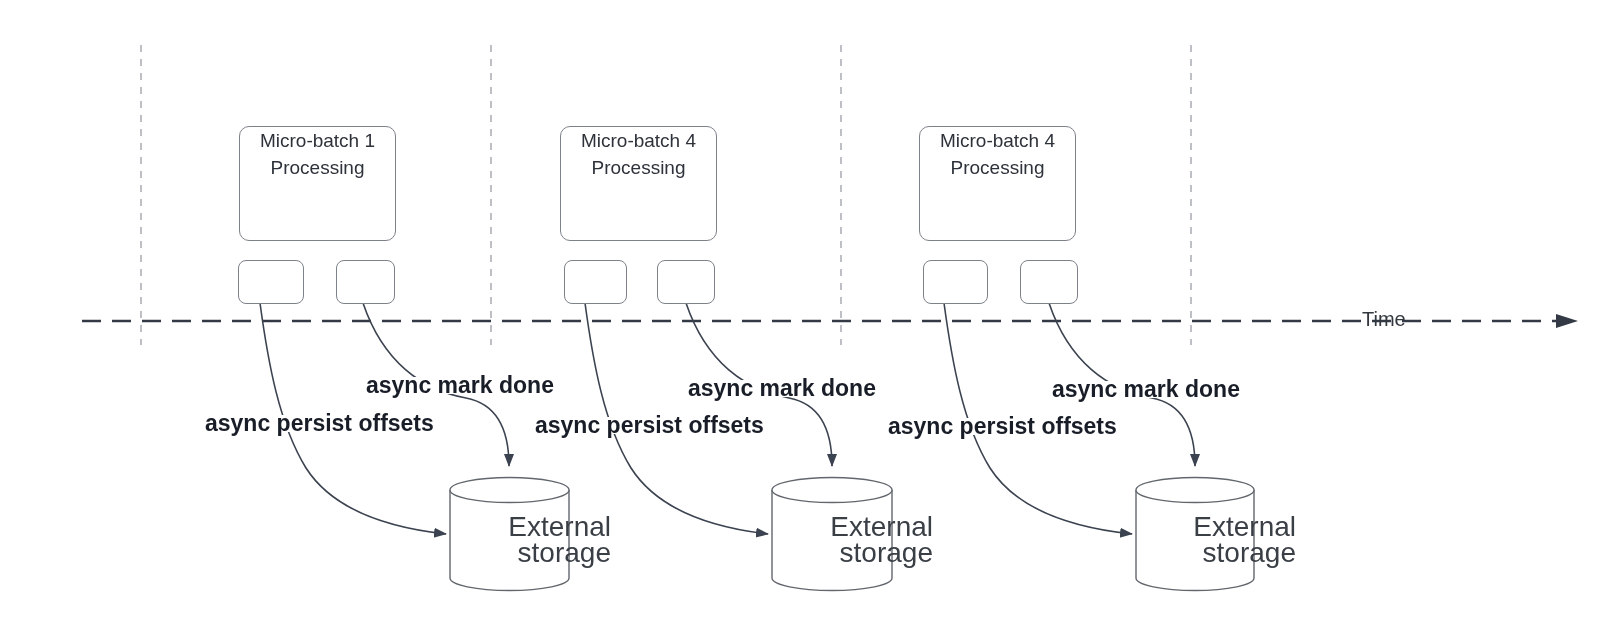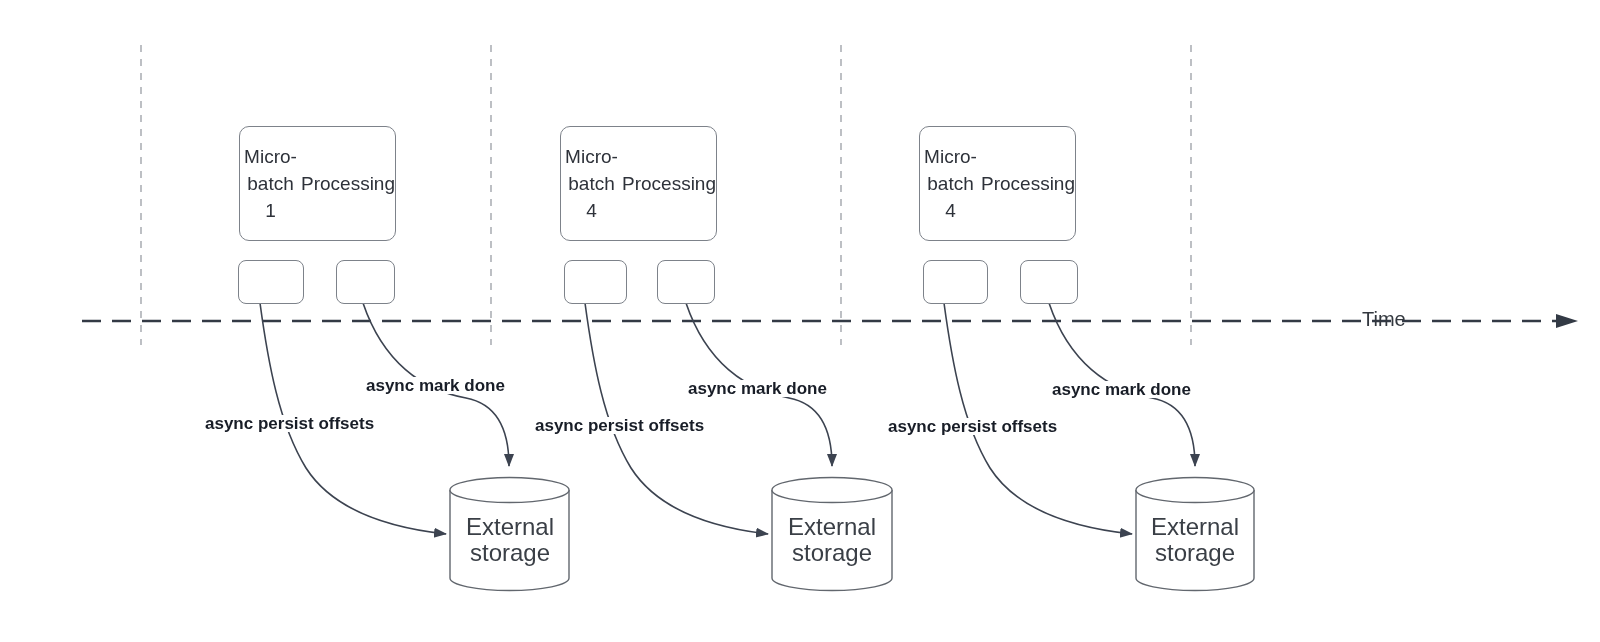--- a/index.html
+++ b/index.html
@@ -23,48 +23,49 @@
   }
   .canvas { position: absolute; inset: 0; width: 1600px; height: 642px; }
   svg.artwork { position: absolute; left: 0; top: 0; }
 
   .batch-box {
     position: absolute;
     width: 157px; height: 115px; top: 126px;
     border: 1.4px solid var(--border);
     border-radius: 10px;
     background: #fff;
-    display: flex; flex-direction: row;
-    align-items: center; justify-content: space-between;
+    display: flex; flex-direction: column;
+    align-items: center; justify-content: flex-start;
     font-size: 19px; line-height: 27px;
     color: var(--text);
     text-align: center;
   }
   .mini-box {
     position: absolute;
     top: 260px; height: 44px;
     border: 1.4px solid var(--border);
     border-radius: 8px;
     background: #fff;
   }
   .curve-label {
     position: absolute;
-    font-size: 17px; font-weight: bold;
+    font-size: 23px; font-weight: bold;
     color: var(--label);
     background: #fff;
     white-space: nowrap;
     padding: 0 2px;
     line-height: 17px;
   }
   .storage-label {
     position: absolute;
     width: 120px; top: 514px;
-    font-size: 24px; line-height: 26px;
+    font-size: 28px; line-height: 26px;
     color: #3a3f46;
-    text-align: center;
+    text-align: right;
+    margin-left: 41px;
   }
   .time-label {
     position: absolute;
     left: 1362px; top: 259px;
     font-size: 20px; line-height: 24px;
     color: #33383f;
     margin-top: 48px;
   }
 </style>
 </head>

